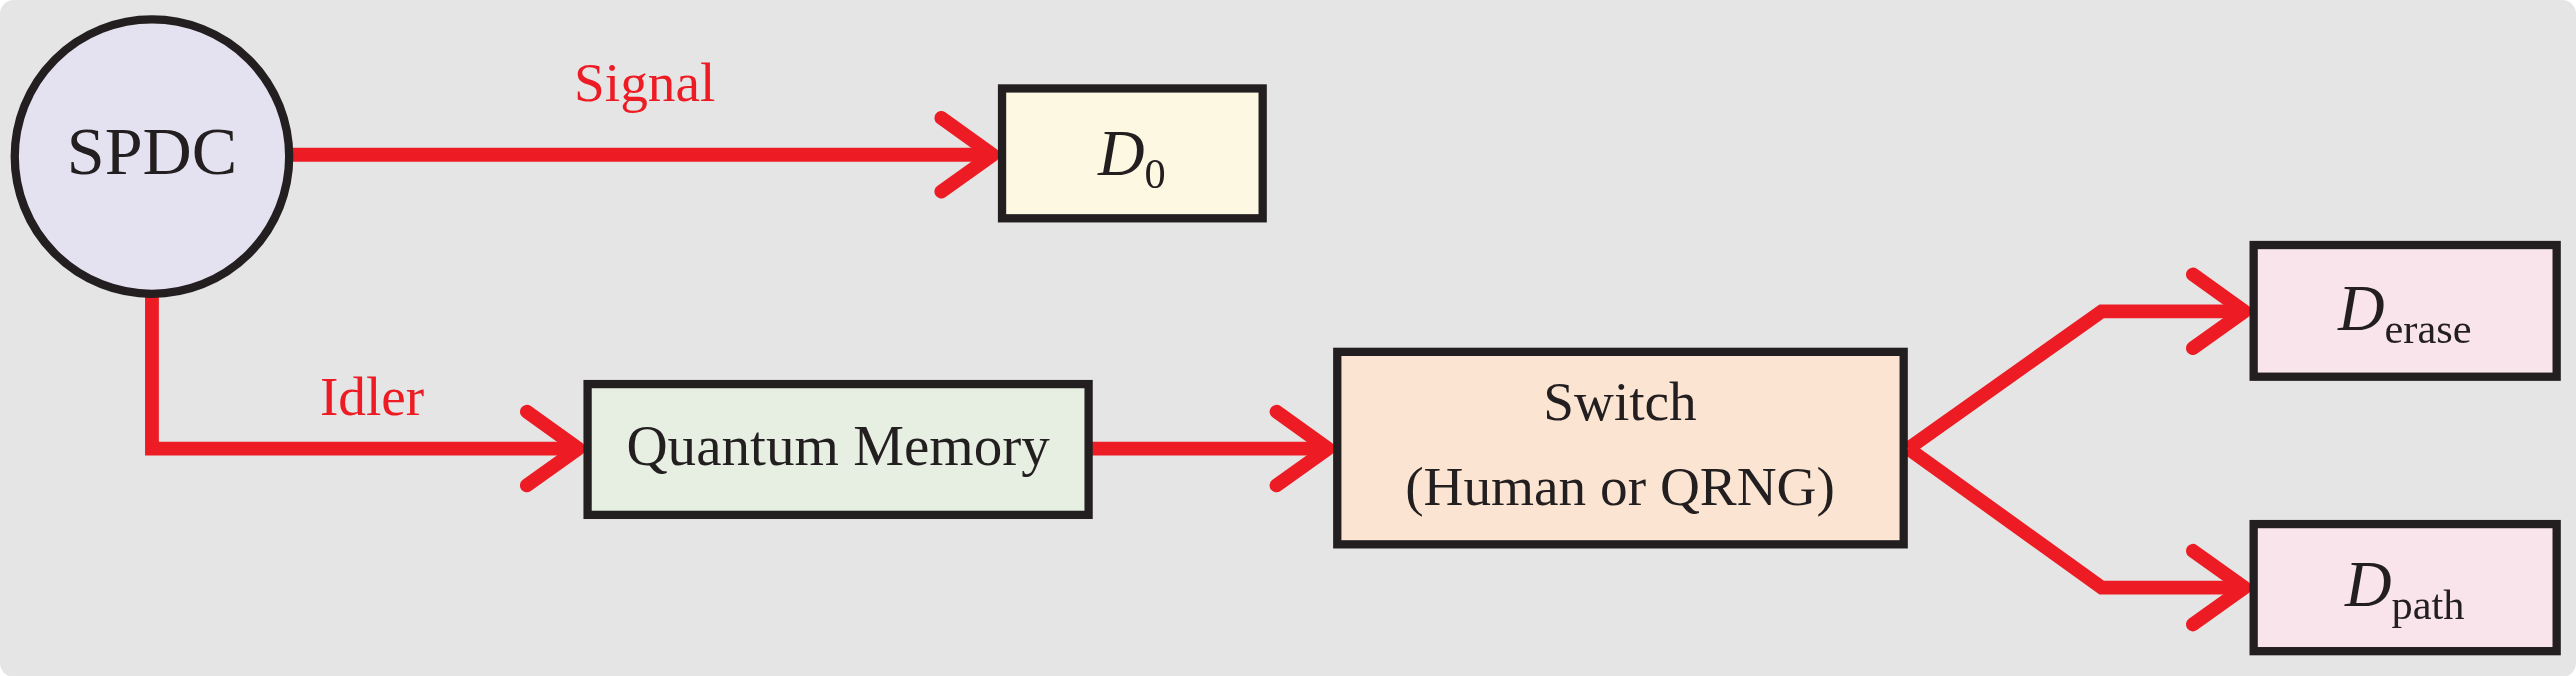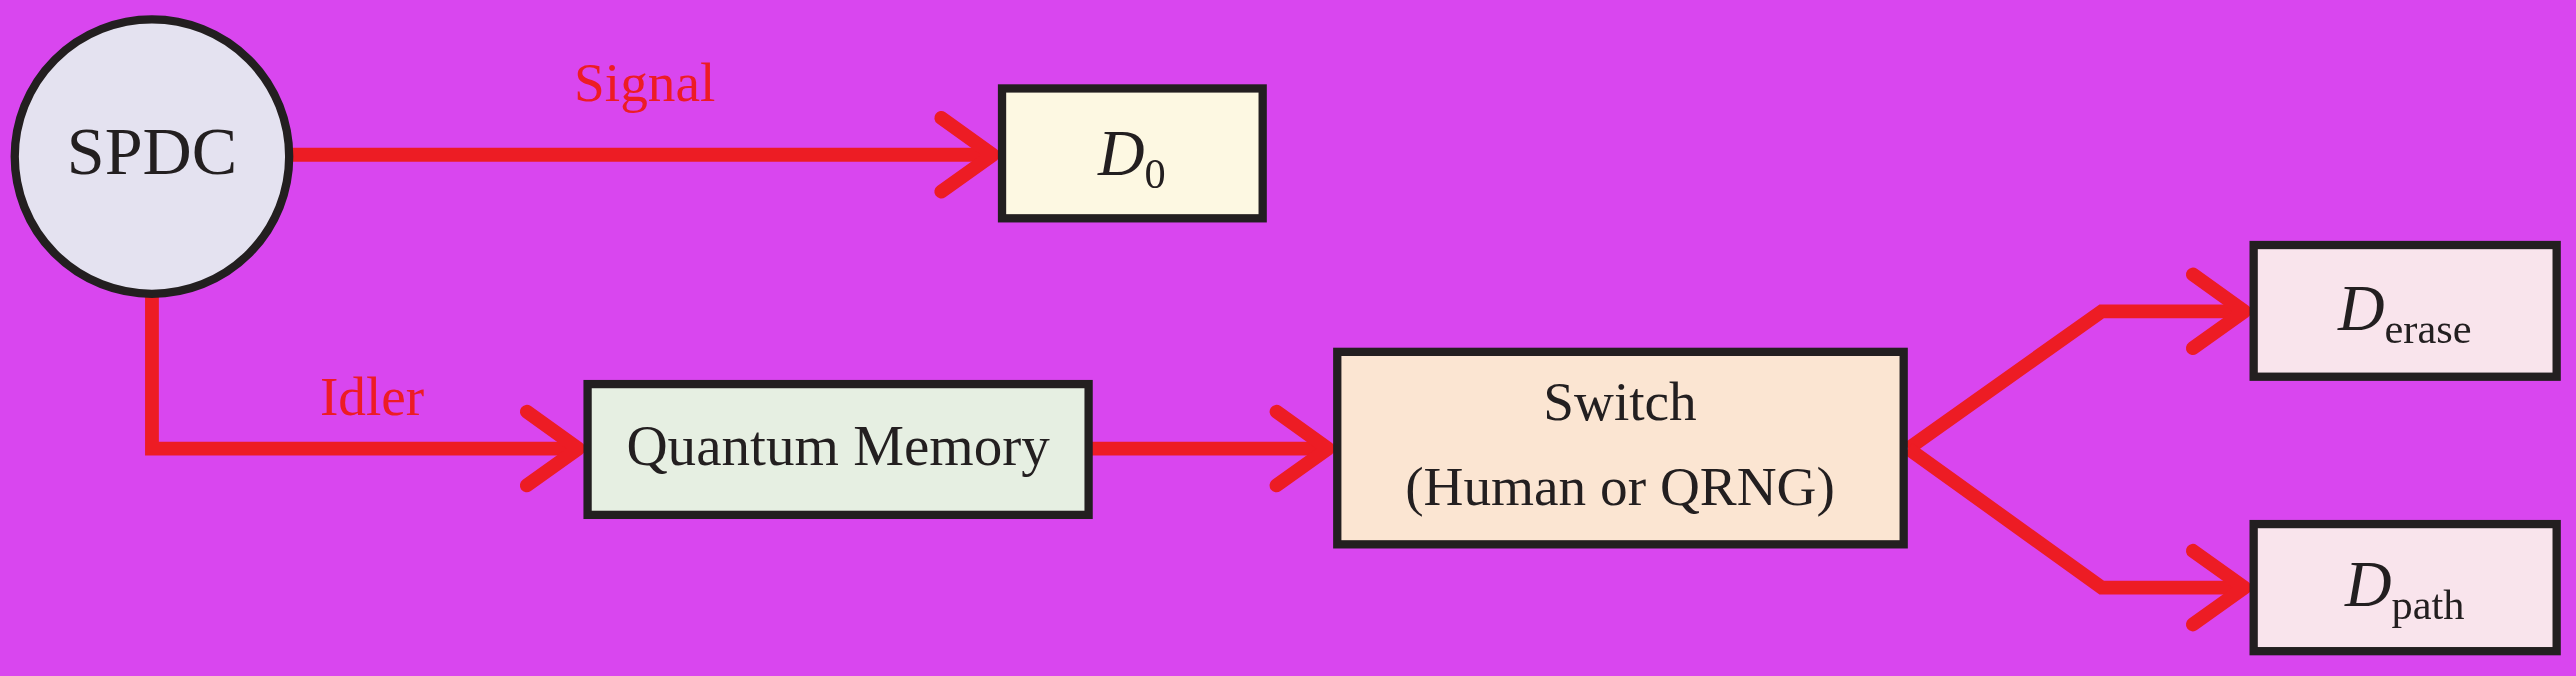--- a/index.html
+++ b/index.html
@@ -10,21 +10,22 @@
   body {
     width: 2576px;
     height: 677px;
     overflow: hidden;
     font-family: "Liberation Serif", "DejaVu Serif", serif;
   }
   #diagram-root {
     position: relative;
     width: 2576px;
     height: 677px;
-    background: #d946ef;
+    background: #e5e5e5;
+    border-radius: 14px;
   }
   svg#qed-svg {
     display: block;
     width: 2576px;
     height: 677px;
   }
   .node-box {
     stroke: #231f20;
     stroke-width: 9;
   }

